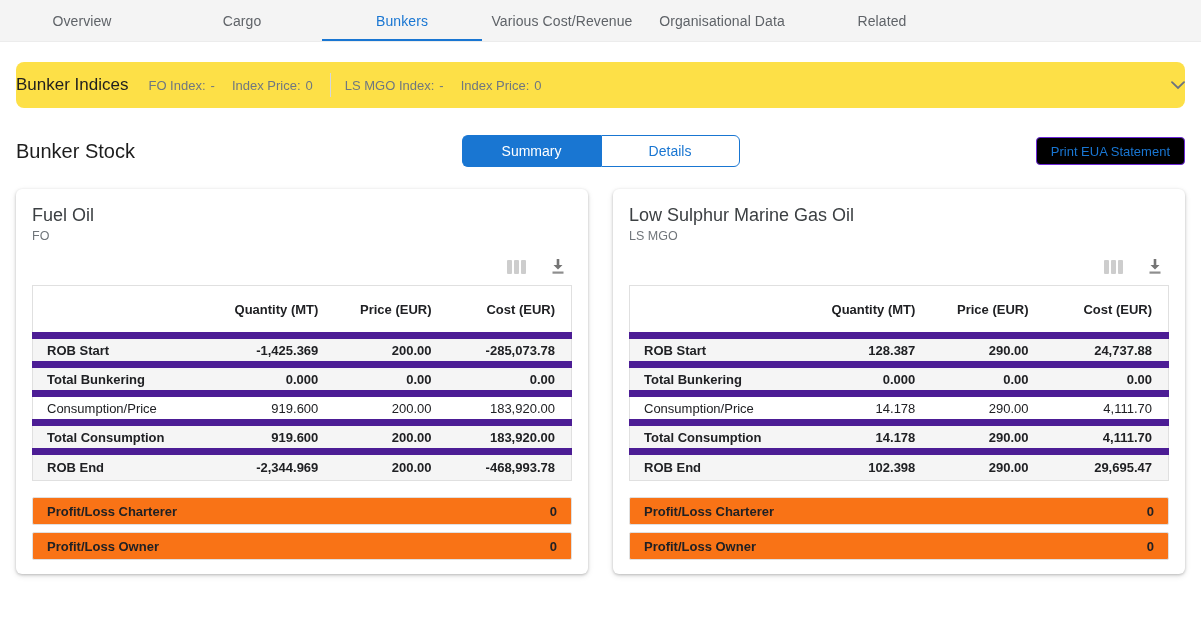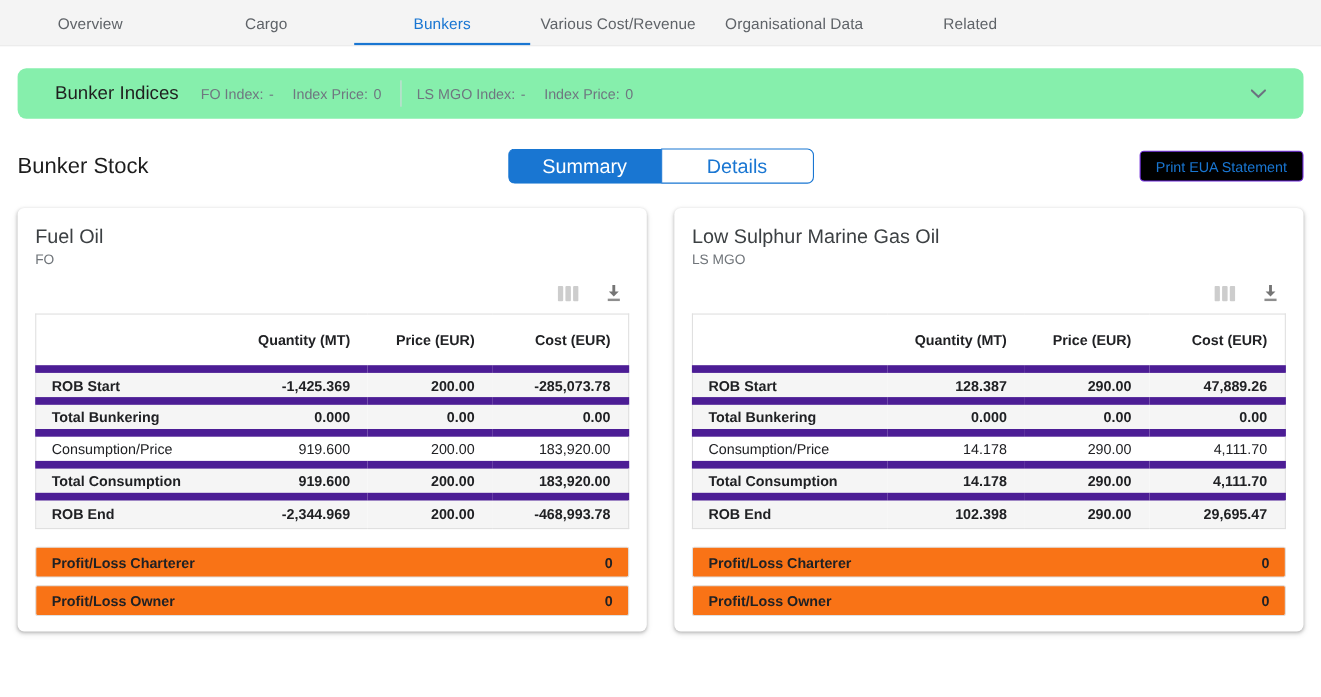--- a/index.html
+++ b/index.html
@@ -11,33 +11,33 @@
     border-bottom:1px solid #ececec; }
   .tab { width:160px; display:flex; align-items:center; justify-content:center;
     font-size:14px; color:#5f6368; position:relative; cursor:pointer; letter-spacing:.1px; }
   .tab.active { color:#1976d2; }
   .tab.active::after { content:""; position:absolute; left:0; right:0; bottom:0;
     height:2px; background:#1976d2; }
 
   .content { padding:0 16px; }
 
   
-  .indices { margin-top:20px; height:46px; background:#86efac; border-radius:8px;
-    display:flex; align-items:center; padding:0 34px; }
+  .indices { margin-top:20px; height:46px; background:#fde047; border-radius:8px;
+    display:flex; align-items:center; padding:0 0; }
   .indices-title { font-size:17px; color:#1f1f1f; margin-right:20px; }
   .idx-item { font-size:13px; color:#6f7780; margin-right:17px; white-space:nowrap; }
   .idx-value { margin-left:5px; }
   .idx-divider { width:1px; height:24px; background:#d3d7de; margin:0 14px 0 0; }
   .indices .chev { margin-left:auto; display:flex; align-items:center; cursor:pointer; }
 
   
   .stock-header { margin-top:27px; height:32px; display:flex; align-items:center; position:relative; }
   .stock-title { font-size:20px; color:#1d1d1d; font-weight:400; }
   .segmented { position:absolute; left:50%; transform:translateX(-50%); display:flex; height:32px; }
-  .seg-btn { width:139px; font-size:18px; display:flex; align-items:center; justify-content:center;
+  .seg-btn { width:139px; font-size:14px; display:flex; align-items:center; justify-content:center;
     cursor:pointer; border:1px solid #1976d2; background:#fff; color:#1976d2; }
   .seg-btn.selected { background:#1976d2; color:#fff; }
   .seg-btn:first-child { border-radius:6px 0 0 6px; border-right:none; }
   .seg-btn:last-child { border-radius:0 6px 6px 0; }
   .print-btn { margin-left:auto; height:28px; padding:0 14px; background:#000000;
     border:1px solid #6d28d9; border-radius:4px; color:#1976d2; font-size:13px;
     display:flex; align-items:center; cursor:pointer; font-family:inherit; }
 
   
   .cards { display:flex; gap:25px; margin-top:22px; }
@@ -210,21 +210,21 @@
             <th>Quantity (MT)</th>
             <th>Price (EUR)</th>
             <th>Cost (EUR)</th>
           </tr>
         </thead>
         <tbody>
           <tr class="gray">
             <td class="lbl">ROB Start</td>
             <td>128.387</td>
             <td>290.00</td>
-            <td>47,889.26</td>
+            <td>24,737.88</td>
           </tr>
           <tr class="gray">
             <td class="lbl">Total Bunkering</td>
             <td>0.000</td>
             <td>0.00</td>
             <td>0.00</td>
           </tr>
           <tr class="plain">
             <td class="lbl">Consumption/Price</td>
             <td>14.178</td>

